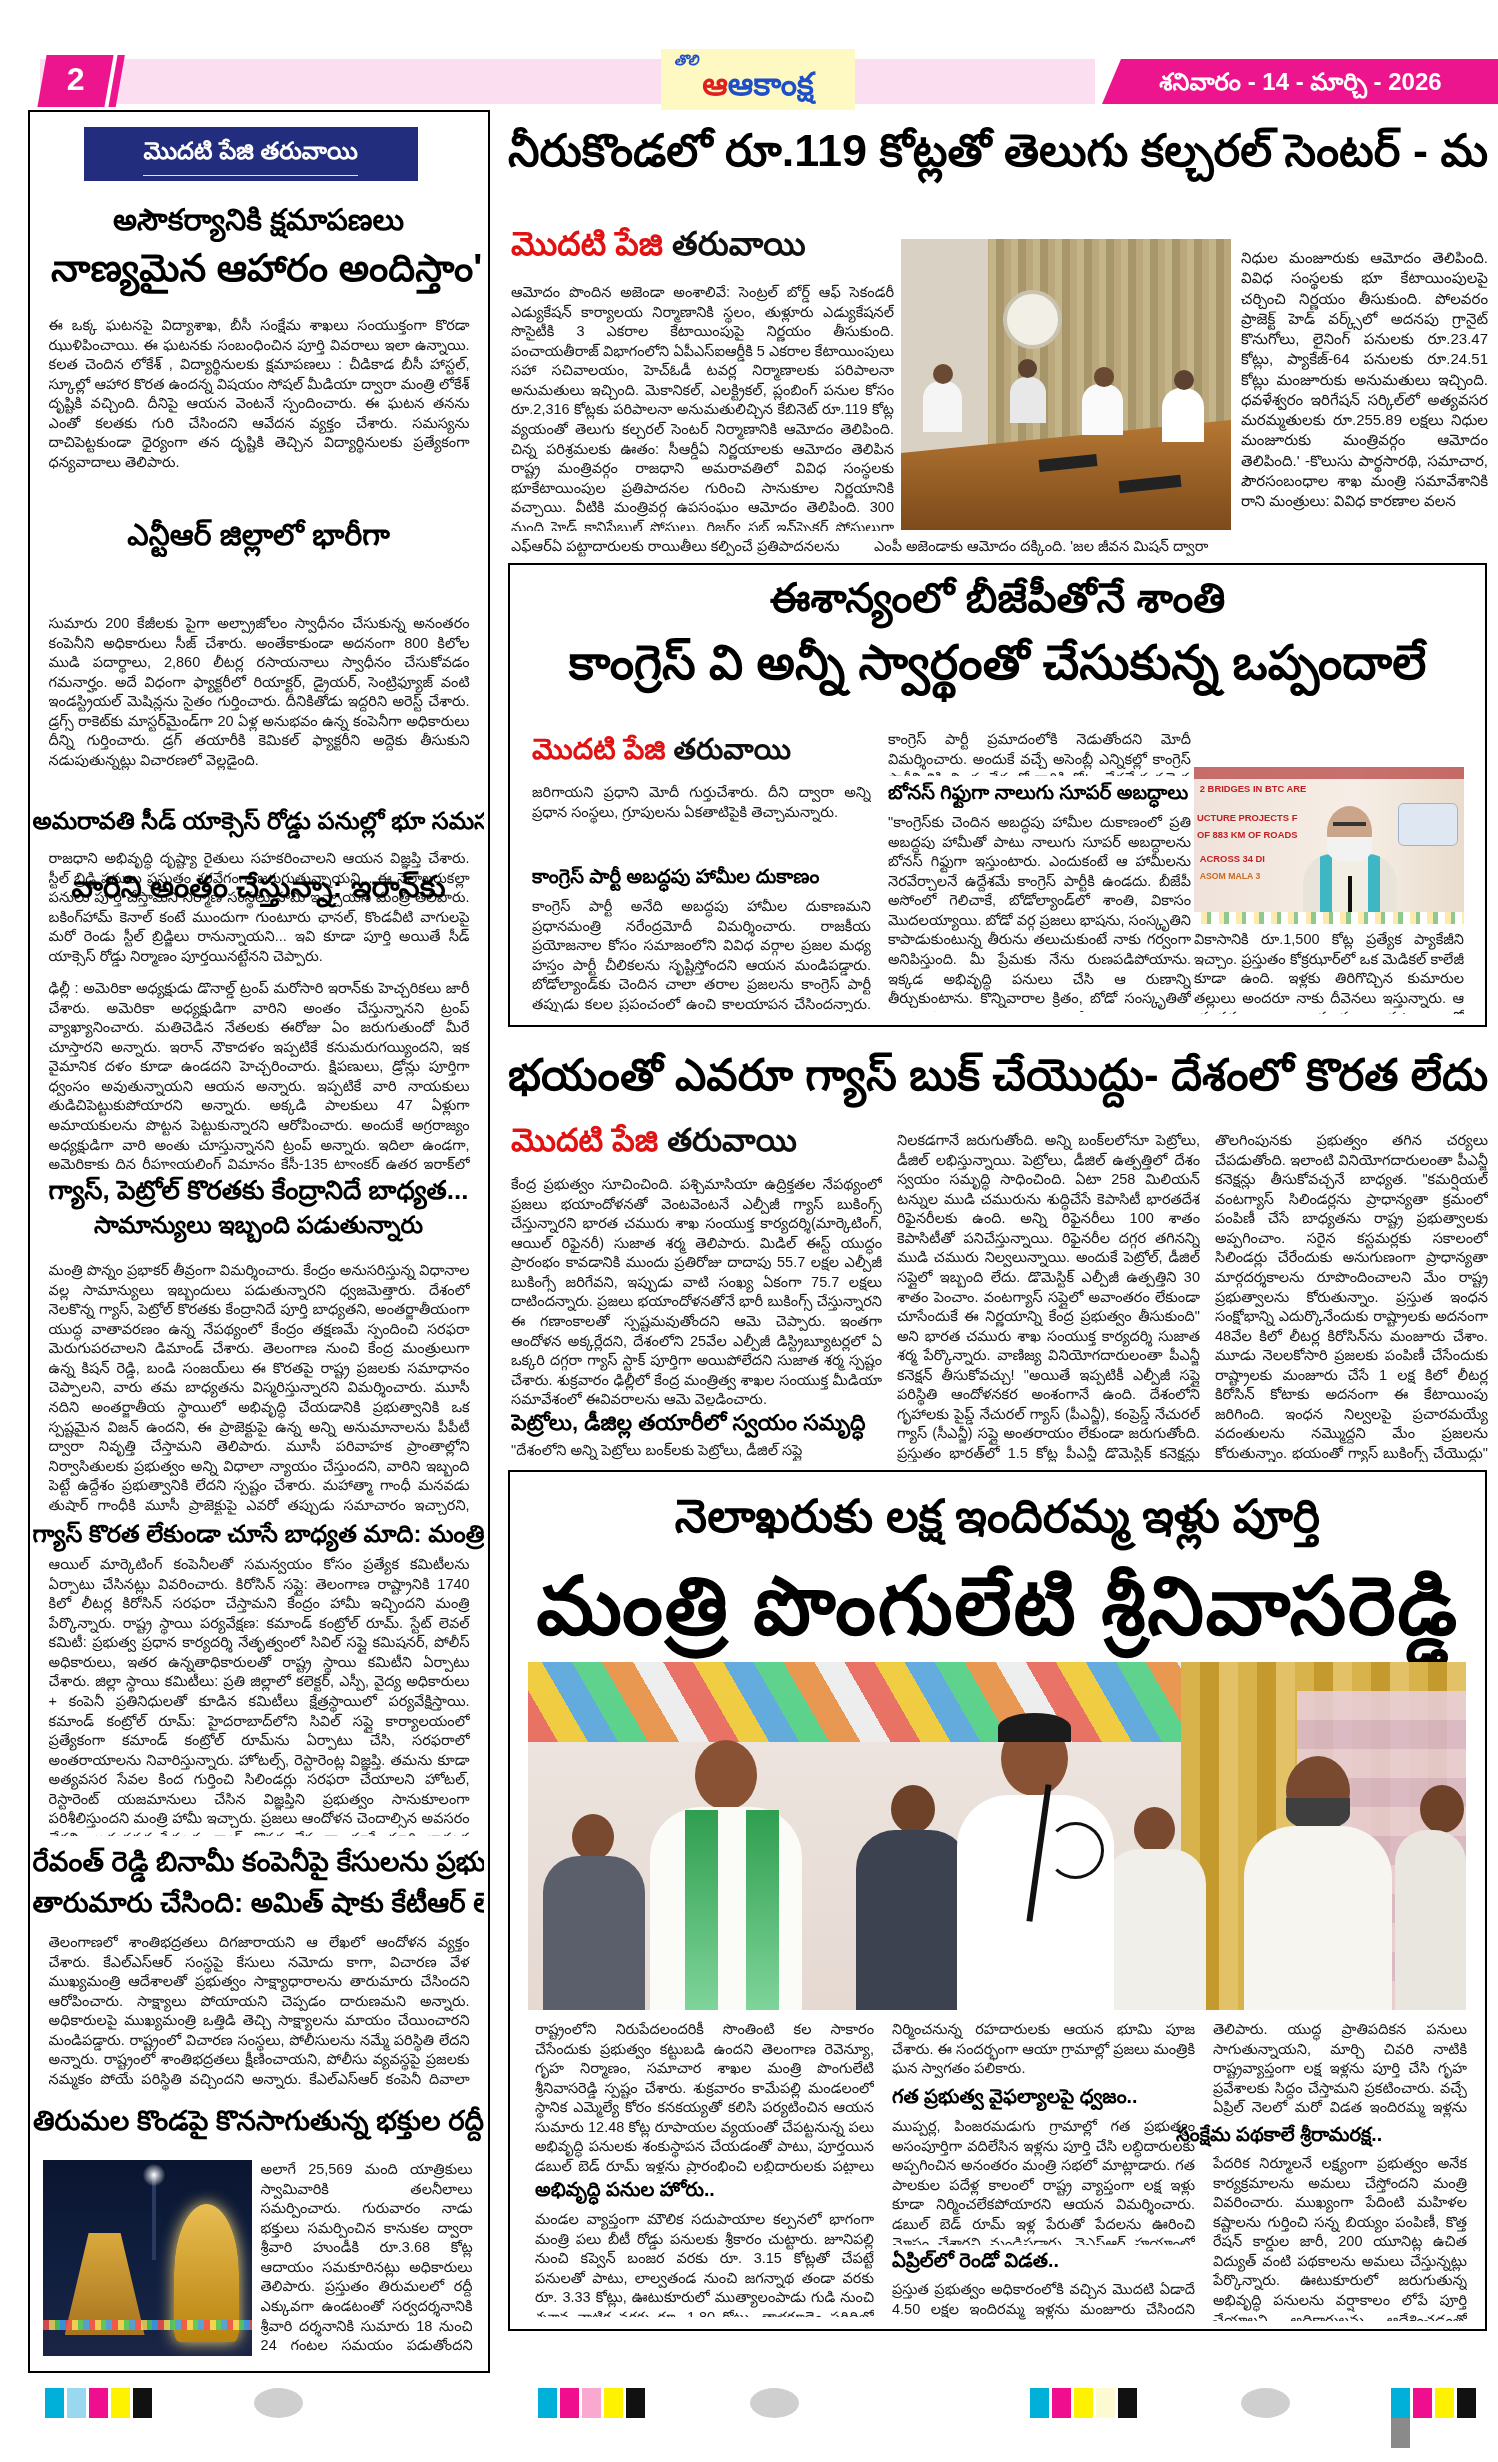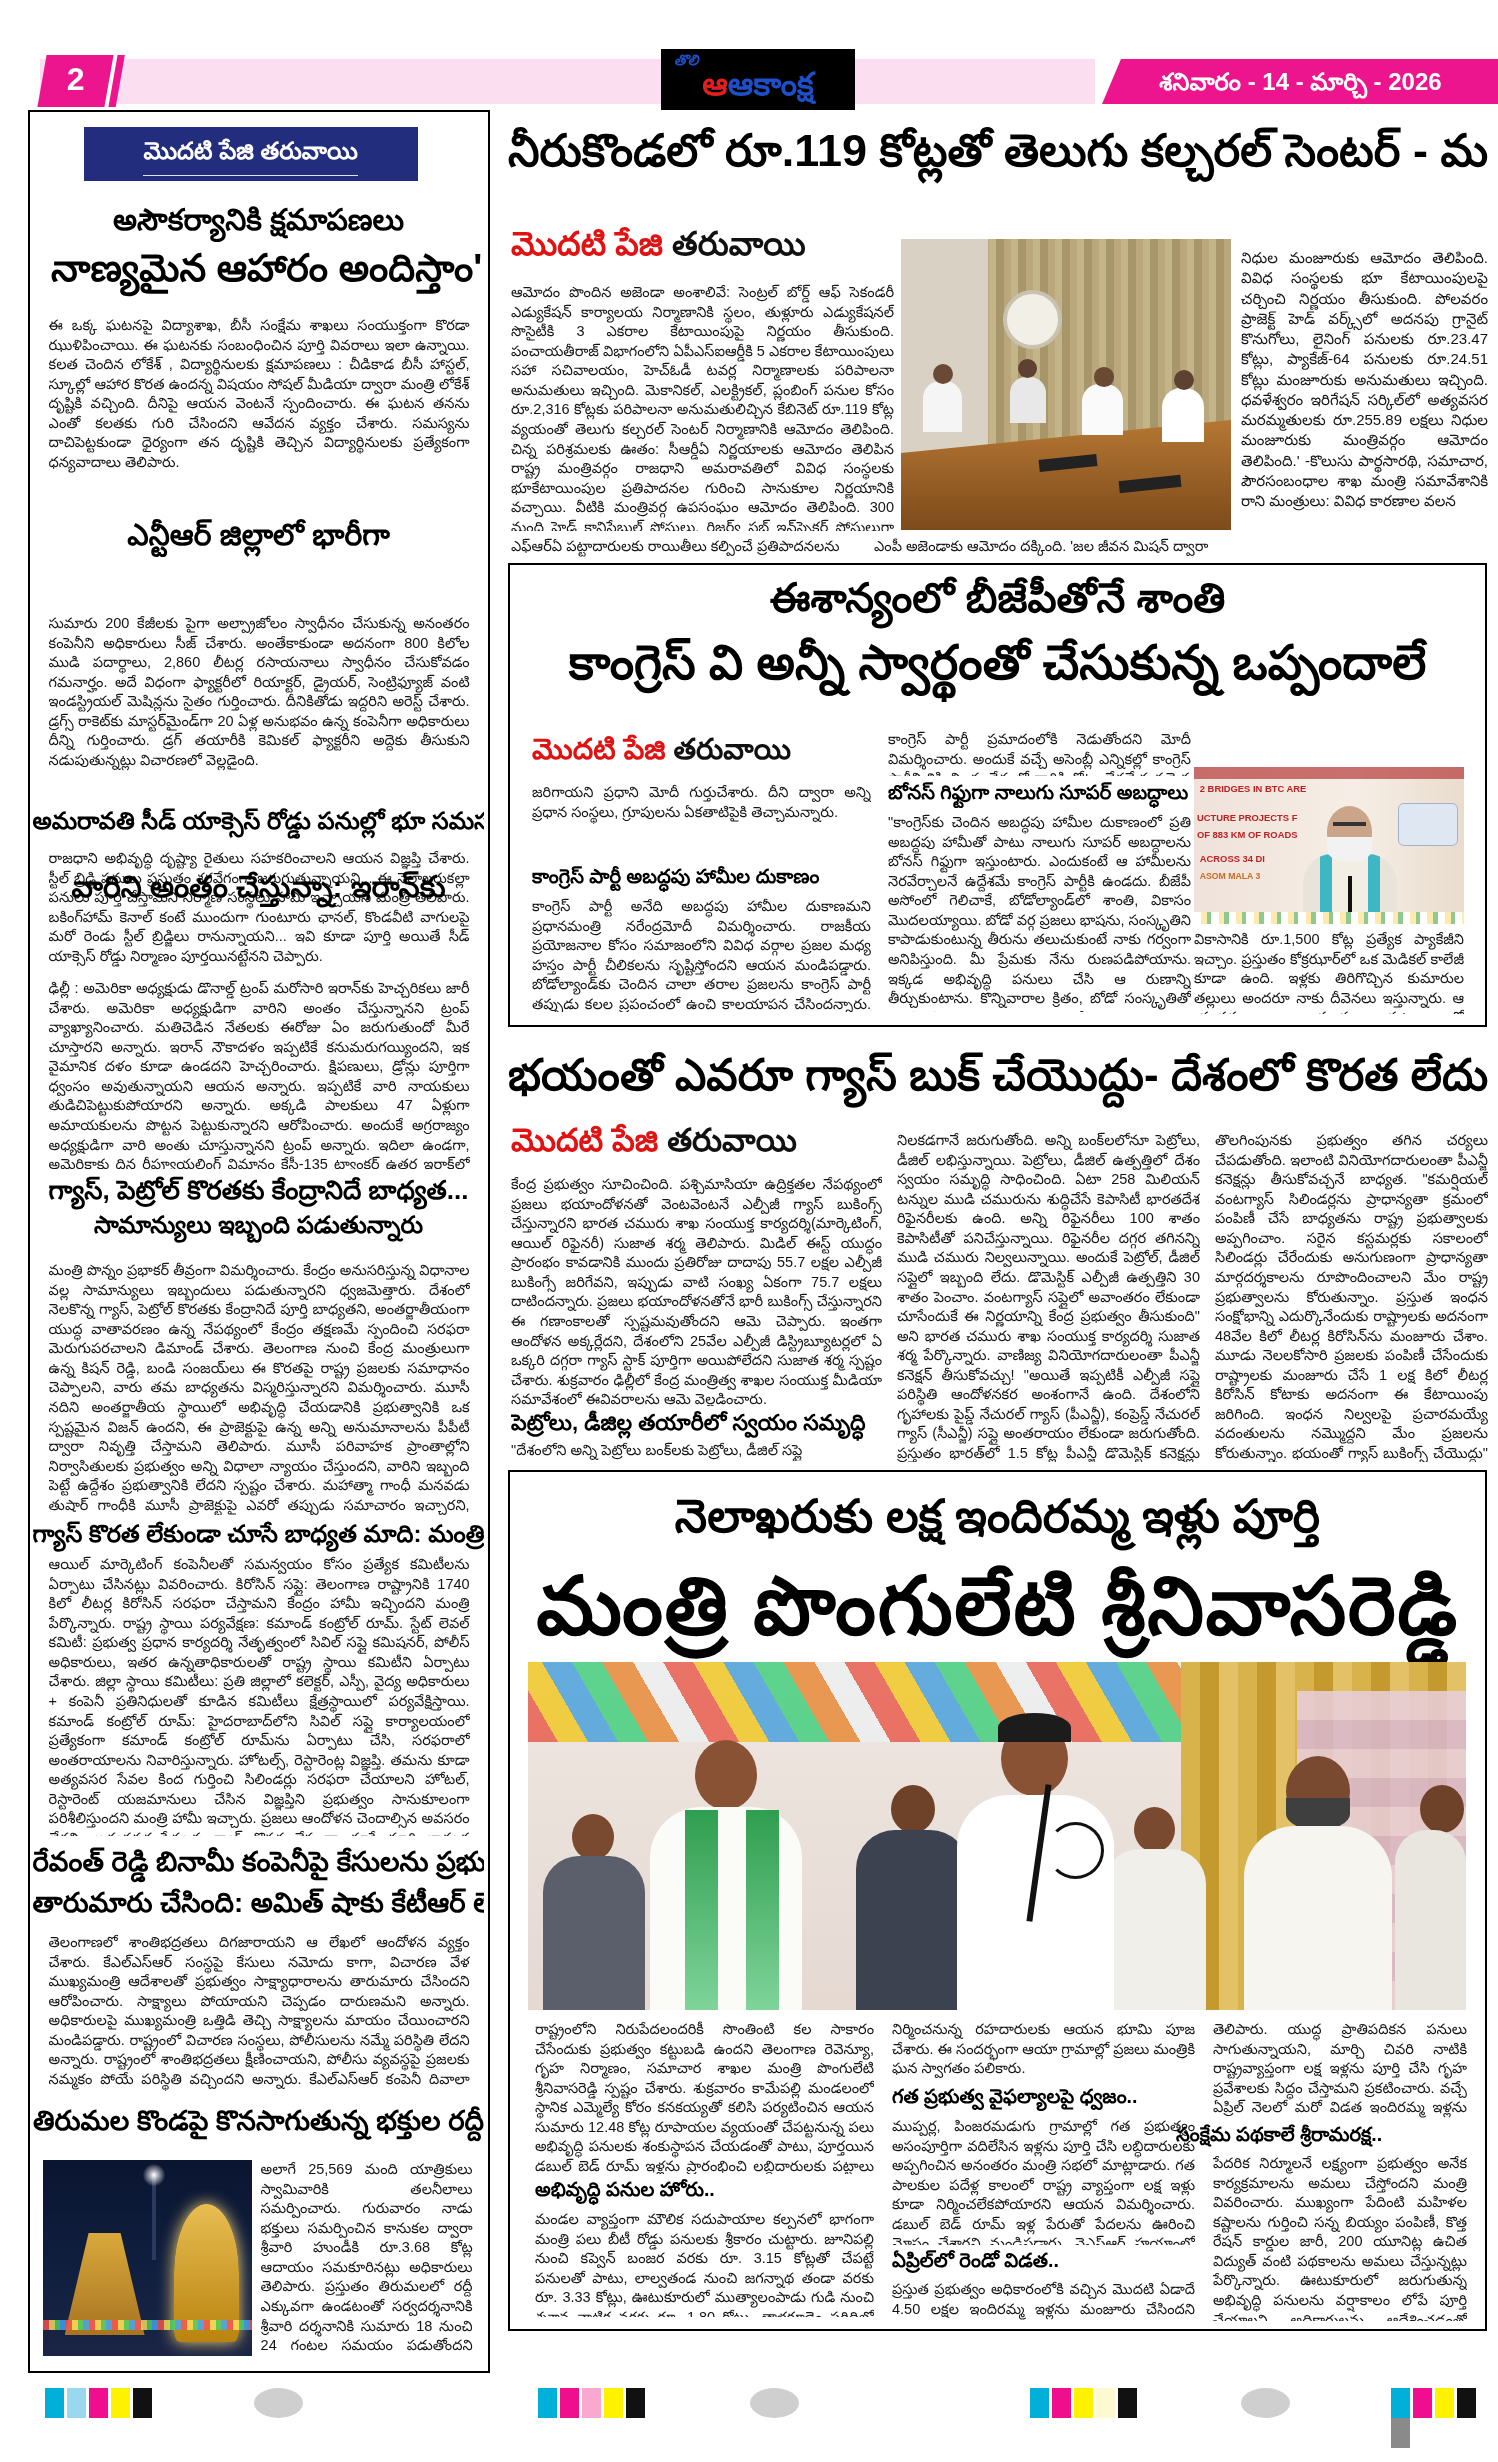--- a/index.html
+++ b/index.html
@@ -18,21 +18,21 @@
 </style>
 </head>
 <body>
 
 <div id="page">
 
   <div class="abs" style="left:40px;top:59px;width:1055px;height:45px;background:#fbdff0;"></div>
   <div class="abs" style="left:42px;top:55px;width:67px;height:52px;background:#ec158d;transform:skewX(-10deg);border-right:4.4px solid #fff;box-shadow:7.3px 0 0 #ec158d;">
     <div class="abs" style="left:0;top:5.8px;width:100%;text-align:center;color:#fff;font-size:32px;font-weight:900;transform:skewX(10deg);">2</div>
   </div>
-  <div class="abs" style="left:661px;top:49px;width:194px;height:61px;background:#000000;text-align:center;">
+  <div class="abs" style="left:661px;top:49px;width:194px;height:61px;background:#fef9c3;text-align:center;">
     <div class="abs" style="left:13px;top:2.9px;font-size:14.5px;font-weight:700;color:#1f4fc8;font-style:italic;">తొలి</div>
     <div style="margin-top:17.4px;font-size:32px;font-weight:900;">
       <span style="color:#e02020;">ఆ</span><span style="color:#1f4fc8;">ఆకాంక్ష</span>
     </div>
   </div>
   <div class="abs" style="left:1102px;top:59px;width:397px;height:45px;background:#ec158d;clip-path:polygon(19px 0,100% 0,100% 100%,0 100%);">
     <div style="margin-top:8.7px;text-align:center;color:#fff;font-size:24px;font-weight:900;">శనివారం - 14 - మార్చి - 2026</div>
   </div>
 
   <div class="abs boxed" style="left:27.6px;top:110px;width:458px;height:2259px;">

